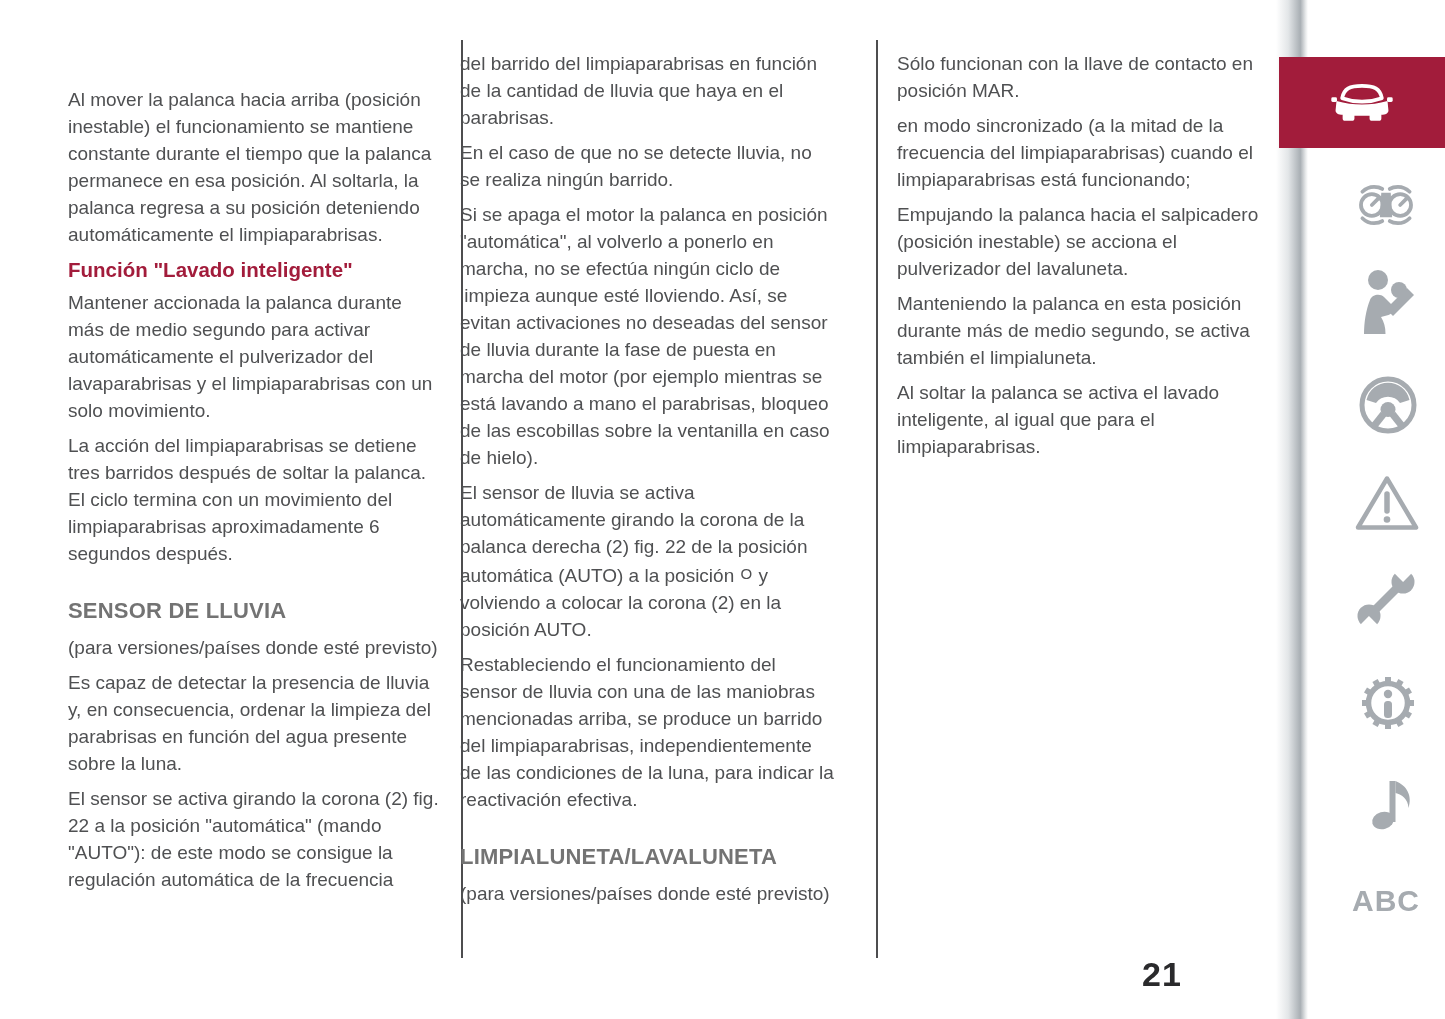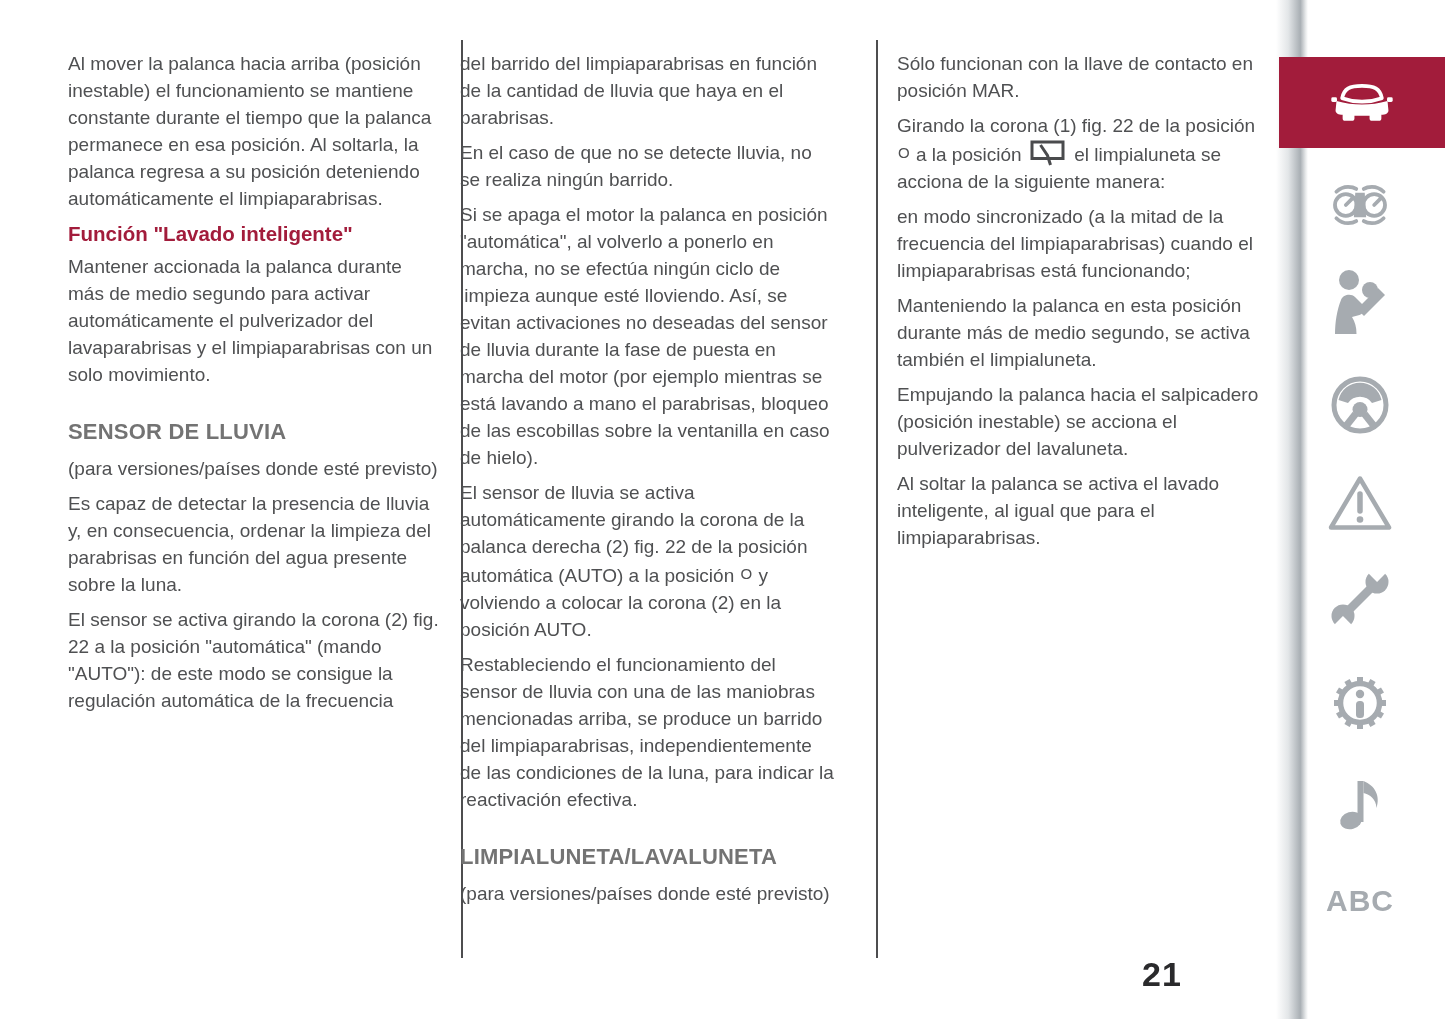--- a/index.html
+++ b/index.html
@@ -13,59 +13,56 @@
   .divider{position:absolute;top:40px;width:2px;height:918px;background:#4d4d4f;}
   
   .pos-o{font-size:15px;vertical-align:3px;padding:0 1px;}
   .inline-icon{display:inline-block;margin:0 3px;}
   .inline-icon svg{vertical-align:-6px;}
   
   .spine{position:absolute;left:1276px;top:0;width:32px;height:1019px;
          background:linear-gradient(90deg,rgba(255,255,255,0) 0%,#e3e6e8 38%,#a9afb4 76%,#e9ebec 93%,rgba(255,255,255,0) 100%);}
   .active-tab{position:absolute;left:1279px;top:57px;width:166px;height:91px;background:#a21c3b;
               display:flex;align-items:center;justify-content:center;z-index:3;}
-  .side-item{position:absolute;left:1300px;width:120px;display:flex;justify-content:center;z-index:2;}
+  .side-item{position:absolute;left:1300px;width:120px;display:flex;justify-content:flex-end;z-index:2;}
   .abc-label{font-weight:bold;font-size:30px;letter-spacing:1px;color:#a6abb0;}
   .page-num{position:absolute;left:1142px;top:955px;width:120px;text-align:left;
             font-size:34px;font-weight:bold;color:#2a2a2c;letter-spacing:1px;}
 </style>
 </head>
 <body>
 
 <div class="page">
 
-  <div class="col" style="left:68px;">
+  <div class="col" style="left:68px;margin-top:36px;">
       <p class="body">Al mover la palanca hacia arriba (posición inestable) el funcionamiento se mantiene constante durante el tiempo que la palanca permanece en esa posición. Al soltarla, la palanca regresa a su posición deteniendo automáticamente el limpiaparabrisas.</p>
       <p class="heading">Función "Lavado inteligente"</p>
       <p class="body">Mantener accionada la palanca durante más de medio segundo para activar automáticamente el pulverizador del lavaparabrisas y el limpiaparabrisas con un solo movimiento.</p>
+      <p class="body">La acción del limpiaparabrisas se detiene tres barridos después de soltar la palanca. El ciclo termina con un movimiento del limpiaparabrisas aproximadamente 6 segundos después.</p>
       <p class="section-heading">SENSOR DE LLUVIA</p>
       <p class="body">(para versiones/países donde esté previsto)</p>
       <p class="body">Es capaz de detectar la presencia de lluvia y, en consecuencia, ordenar la limpieza del parabrisas en función del agua presente sobre la luna.</p>
       <p class="body">El sensor se activa girando la corona (2) fig. 22 a la posición "automática" (mando "AUTO"): de este modo se consigue la regulación automática de la frecuencia</p>
     </div>
   <div class="divider" style="left:461px;"></div>
   <div class="col" style="left:460px;">
       <p class="body">del barrido del limpiaparabrisas en función de la cantidad de lluvia que haya en el parabrisas.</p>
       <p class="body">En el caso de que no se detecte lluvia, no se realiza ningún barrido.</p>
       <p class="body">Si se apaga el motor la palanca en posición "automática", al volverlo a ponerlo en marcha, no se efectúa ningún ciclo de limpieza aunque esté lloviendo. Así, se evitan activaciones no deseadas del sensor de lluvia durante la fase de puesta en marcha del motor (por ejemplo mientras se está lavando a mano el parabrisas, bloqueo de las escobillas sobre la ventanilla en caso de hielo).</p>
       <p class="body">El sensor de lluvia se activa automáticamente girando la corona de la palanca derecha (2) fig. 22 de la posición automática (AUTO) a la posición <span class="pos-o">O</span> y volviendo a colocar la corona (2) en la posición AUTO.</p>
       <p class="body">Restableciendo el funcionamiento del sensor de lluvia con una de las maniobras mencionadas arriba, se produce un barrido del limpiaparabrisas, independientemente de las condiciones de la luna, para indicar la reactivación efectiva.</p>
       <p class="section-heading">LIMPIALUNETA/LAVALUNETA</p>
       <p class="body">(para versiones/países donde esté previsto)</p>
     </div>
   <div class="divider" style="left:876px;"></div>
   <div class="col" style="left:897px;">
       <p class="body">Sólo funcionan con la llave de contacto en posición MAR.</p>
-      <p class="body">Girando la corona (1) fig. 22 de la posición <span class="pos-o">O</span> a la posición <span class="inline-icon"><svg width="36" height="27" viewBox="0 0 36 27">
-            <rect x="2" y="2" width="31" height="16.5" fill="none" stroke="#4a4b4d" stroke-width="3"></rect>
-            <path d="M10.5 5 L17.5 15.5 L20.5 25" fill="none" stroke="#4a4b4d" stroke-width="3"></path>
-          </svg></span> el limpialuneta se acciona de la siguiente manera:</p>
       <p class="bullet">en modo sincronizado (a la mitad de la frecuencia del limpiaparabrisas) cuando el limpiaparabrisas está funcionando;</p>
+      <p class="body">Empujando la palanca hacia el salpicadero (posición inestable) se acciona el pulverizador del lavaluneta.</p>
       <p class="body">Manteniendo la palanca en esta posición durante más de medio segundo, se activa también el limpialuneta.</p>
-      <p class="body">Empujando la palanca hacia el salpicadero (posición inestable) se acciona el pulverizador del lavaluneta.</p>
       <p class="body">Al soltar la palanca se activa el lavado inteligente, al igual que para el limpiaparabrisas.</p>
     </div>
 
   <div class="spine"></div>
   <div id="sidebar">
       <div class="active-tab">
         <span><svg width="68" height="46" viewBox="0 0 72 48">
             <path d="M15 21 C17 11 23 8 36 8 C49 8 55 11 57 21 C43 26 29 26 15 21 Z" fill="none" stroke="#ffffff" stroke-width="4" stroke-linejoin="round"></path>
             <path fill="#ffffff" d="M9 24 C27 29 45 29 63 24 L64 34 C64 37 61 38.5 56.5 38.5 L56.5 42.5 C56.5 44 55.5 45 54 45 L46.5 45 C45 45 44 44 44 42.5 L44 39.5 L28 39.5 L28 42.5 C28 44 27 45 25.5 45 L18 45 C16.5 45 15.5 44 15.5 42.5 L15.5 38.5 C11 38.5 8 37 8 34 Z"></path>
             <rect x="3.5" y="20" width="6" height="5" rx="1.5" fill="#ffffff"></rect>

